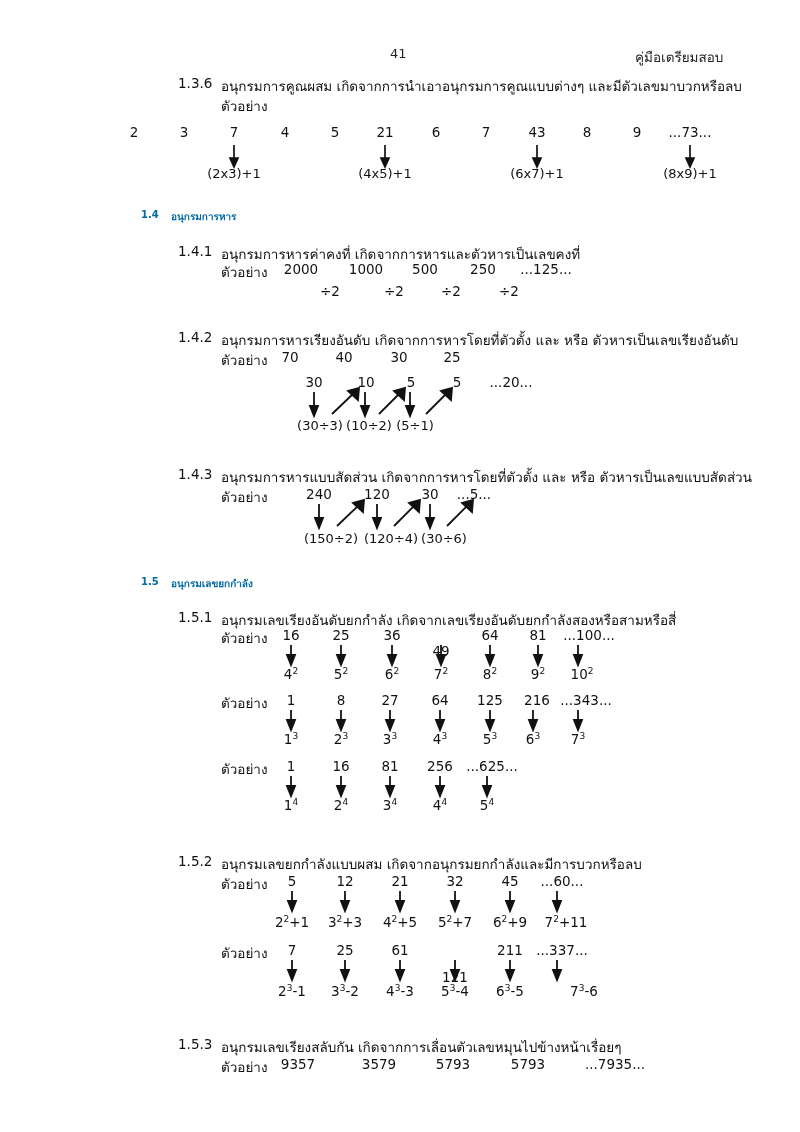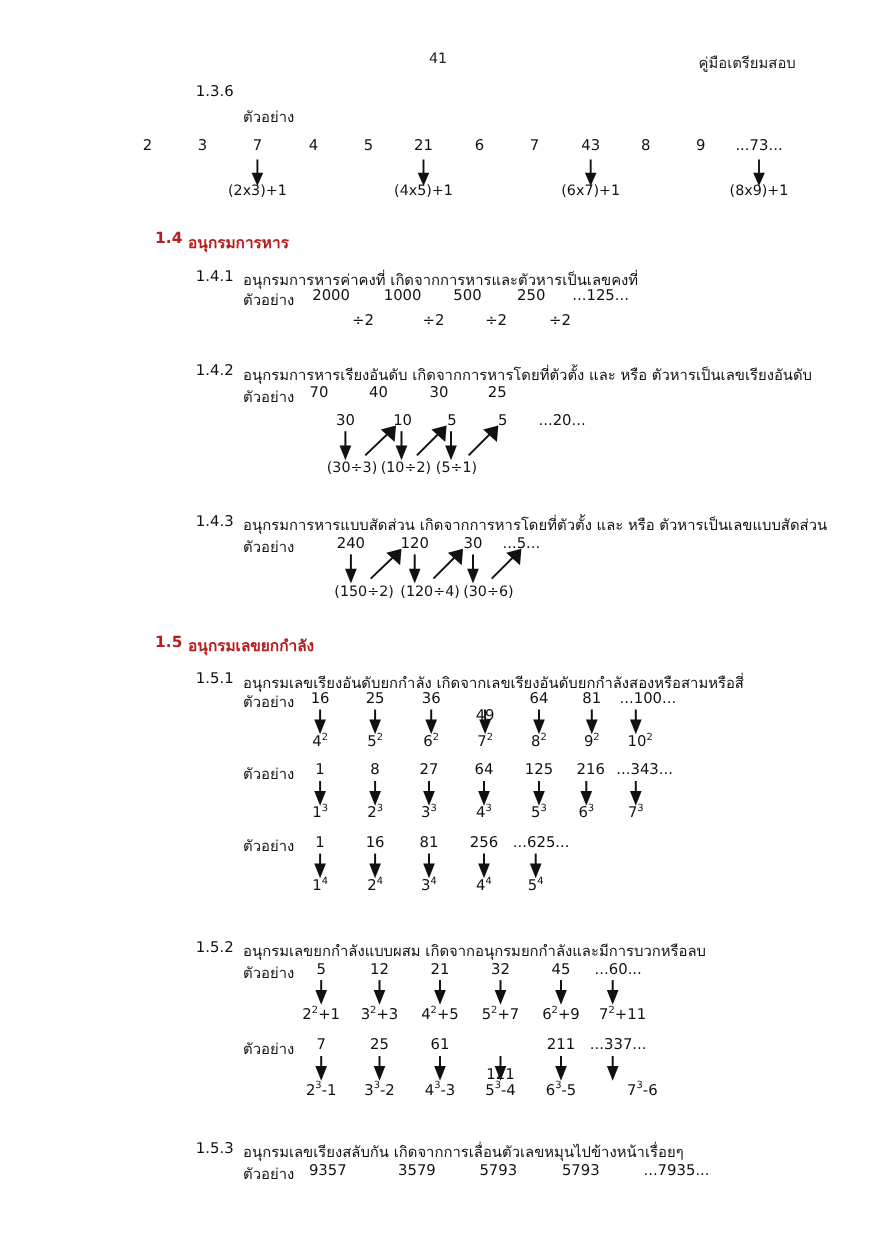--- a/index.html
+++ b/index.html
@@ -9,21 +9,21 @@
     color:#1a1a1a;
     -webkit-font-smoothing:antialiased;
   }
   .page{position:absolute;left:0;top:0;width:800px;height:1132px;}
 
   
   .abs{position:absolute;white-space:nowrap;}
 
   .pageno{font-size:13px;color:#222;}
   .runhead{font-size:13.5px;color:#222;}
-  .sec-head{font-size:14px;font-weight:bold;color:#b91c1c;}
+  .sec-head{font-size:10px;font-weight:bold;color:#0369a1;}
   .sub-num{font-size:13.5px;color:#111;}
   .body-txt{font-size:13.5px;color:#111;}
   .exm{font-size:13.5px;color:#111;}
   .num{font-size:13.5px;color:#111;text-align:center;}
   .formula{font-size:13px;color:#111;text-align:center;}
 
   .pow{font-size:13.5px;color:#111;text-align:right;}
   .pow sup{font-size:9px;vertical-align:super;line-height:0;}
 
   
@@ -34,20 +34,21 @@
 </style>
 </head>
 <body>
 
 <div class="page">
 
   <div class="abs pageno" style="left:390px;top:46px;">41</div>
   <div class="abs runhead" style="left:635px;top:46px;">คู่มือเตรียมสอบ</div>
 
   <div class="abs sub-num" style="left:178px;top:75px;">1.3.6</div>
+  <div class="abs body-txt" style="left:221px;top:75px;">อนุกรมการคูณผสม  เกิดจากการนำเอาอนุกรมการคูณแบบต่างๆ  และมีตัวเลขมาบวกหรือลบ</div>
   <div class="abs exm" style="left:221px;top:95px;">ตัวอย่าง</div>
 
   <div class="row" style="top:124px;">
     <span class="cell num" style="left:134px;">2</span>
     <span class="cell num" style="left:184px;">3</span>
     <span class="cell num" style="left:234px;">7</span>
     <span class="cell num" style="left:285px;">4</span>
     <span class="cell num" style="left:335px;">5</span>
     <span class="cell num" style="left:385px;">21</span>
     <span class="cell num" style="left:436px;">6</span>

